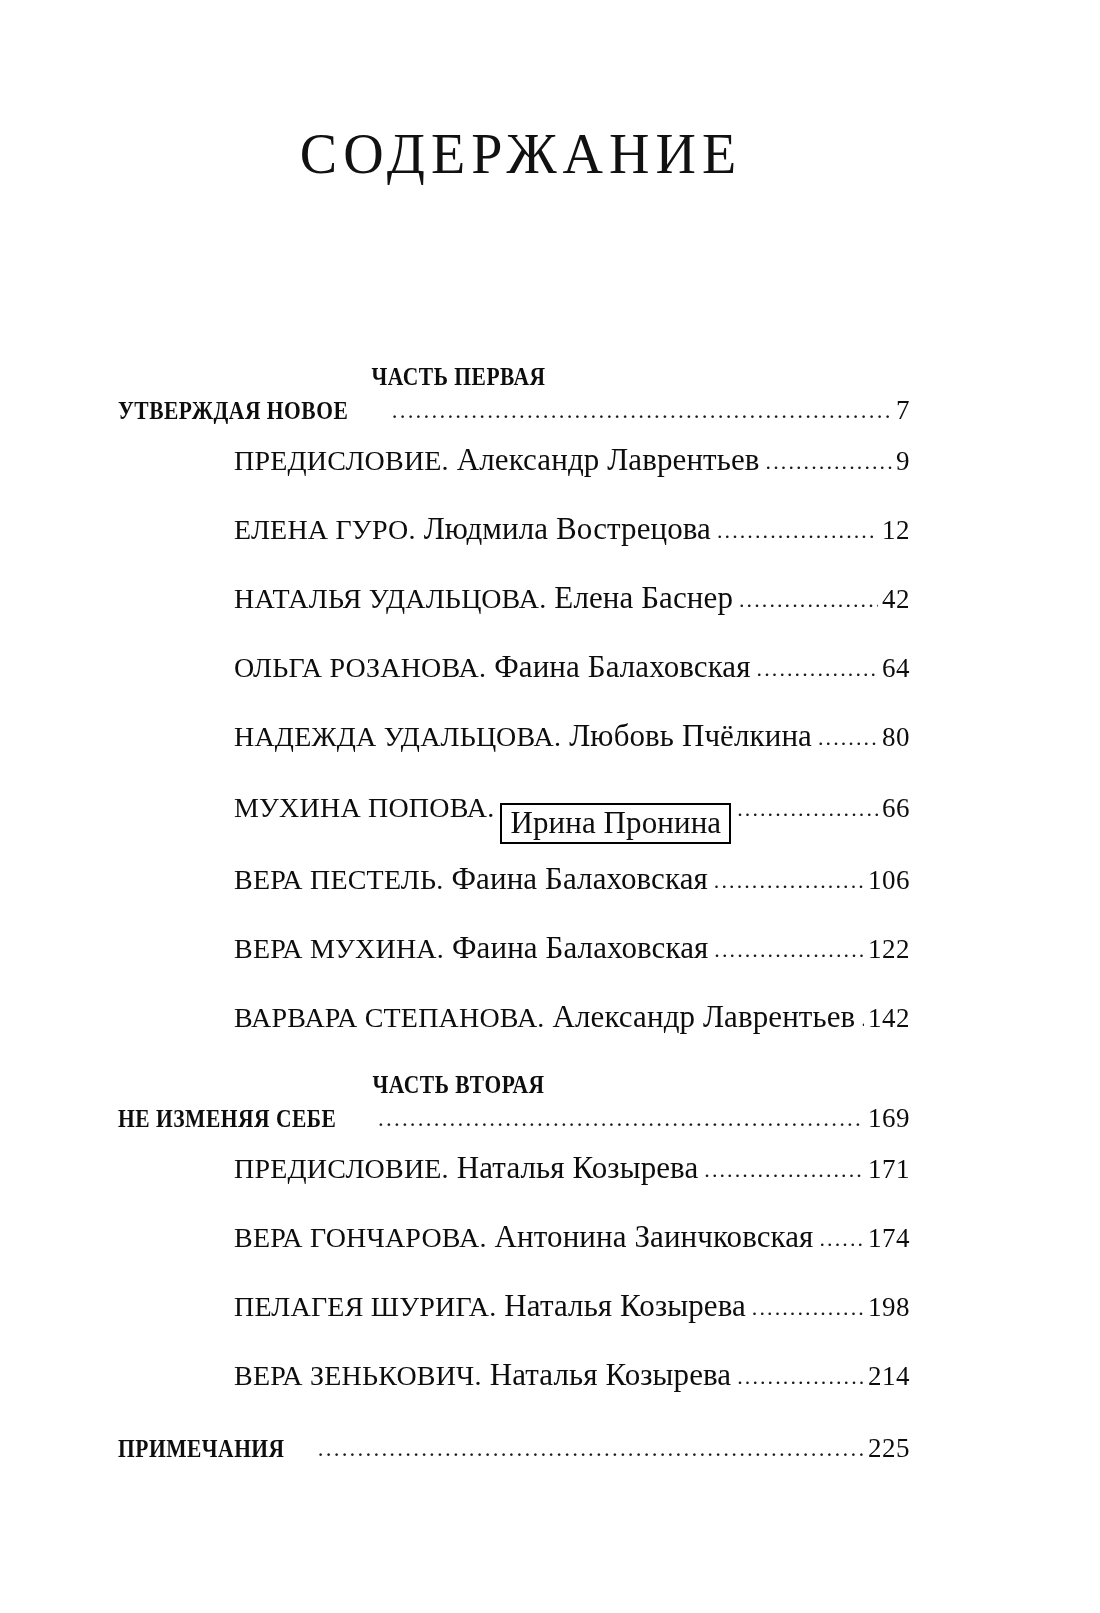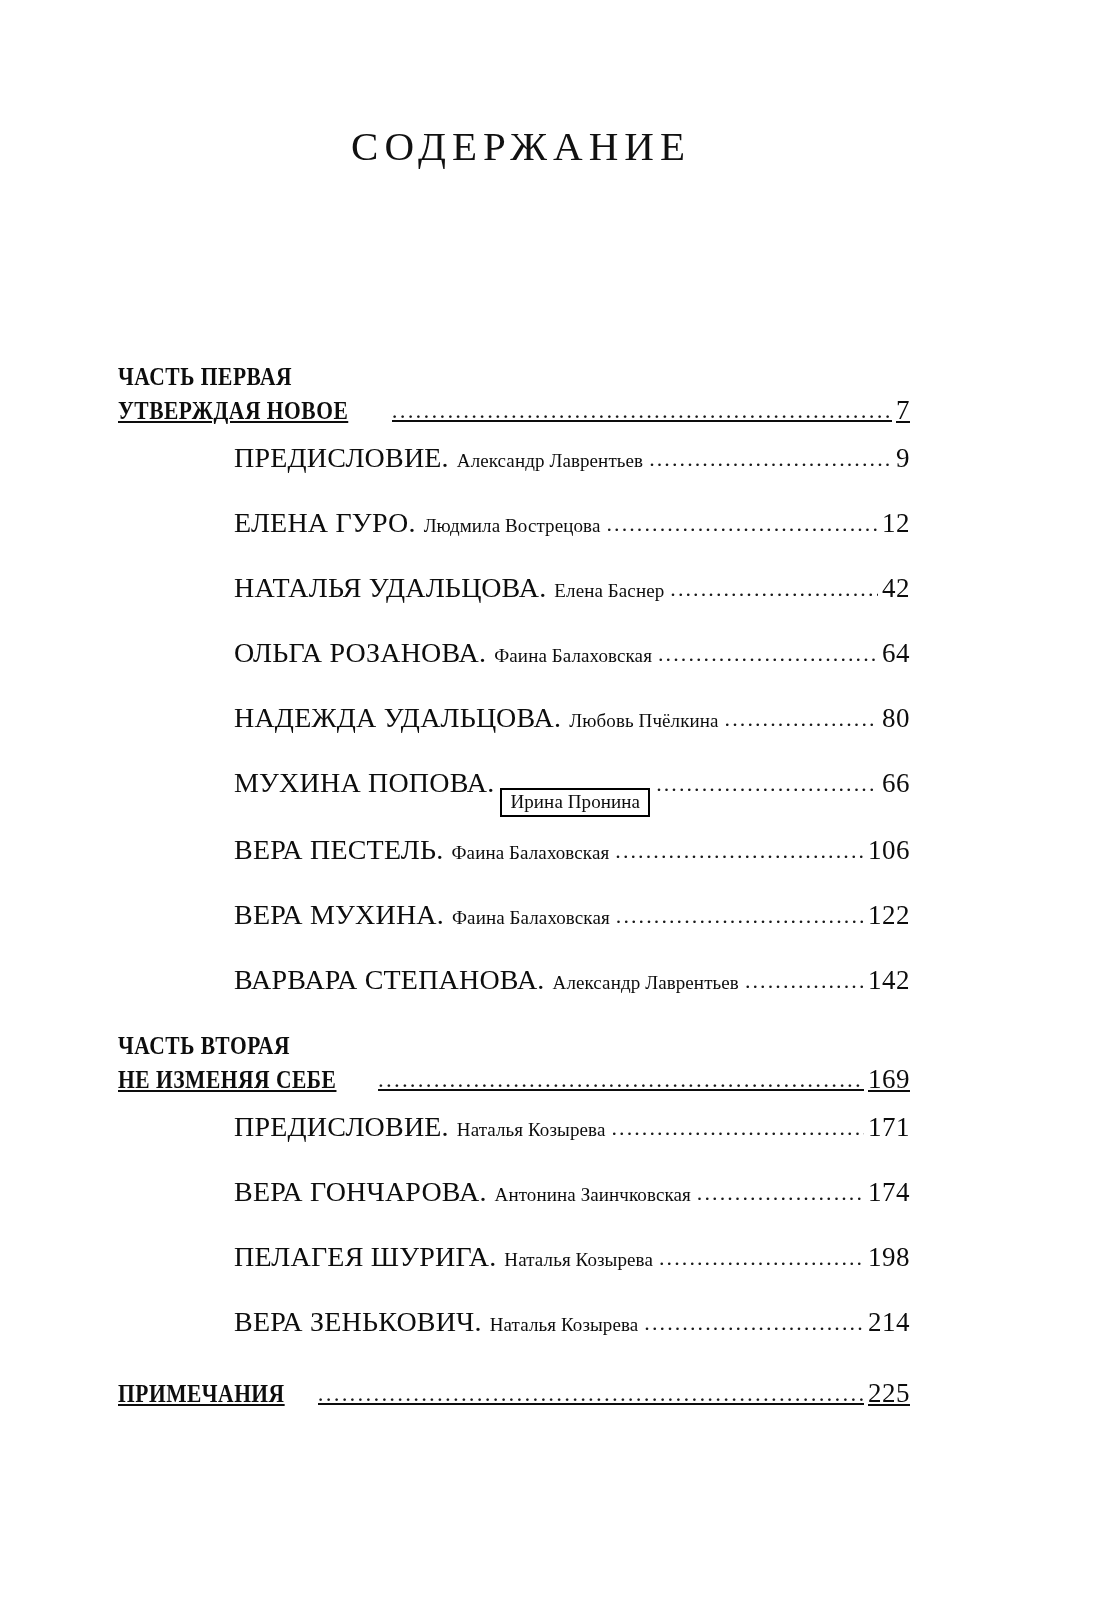--- a/index.html
+++ b/index.html
@@ -18,56 +18,55 @@
     box-sizing: border-box;
   }
 
   
   .toc-title {
     position: absolute;
     left: 0;
     right: 58px;
     top: 126px;
     text-align: center;
-    font-size: 41px;
+    font-size: 56px;
     letter-spacing: 6px;
     font-weight: 400;
     line-height: 1;
     color: #111111;
     white-space: nowrap;
   }
 
   
   .toc-body {
     position: absolute;
     left: 118px;
     top: 362px;
     width: 792px;
   }
 
   
-  .part-block { margin-bottom: 0; }
+  .part-block { margin-bottom: 0; text-align: center; }
   .part-label {
     font-family: "Liberation Serif", "DejaVu Serif", serif;
     font-weight: 700;
     font-size: 25px;
     letter-spacing: 0.6px;
     line-height: 1.22;
     transform: scaleX(0.86);
     transform-origin: left center;
     white-space: nowrap;
   }
   .part-row {
     display: flex;
     align-items: baseline;
     font-weight: 700;
     font-size: 25px;
     line-height: 1.32;
     white-space: nowrap;
-    text-decoration: underline;
   }
   .part-row .ttl {
     letter-spacing: 0.6px;
     transform: scaleX(0.86);
     transform-origin: left center;
     flex: 0 0 auto;
   }
 
   
   .leader {
@@ -101,21 +100,21 @@
     white-space: nowrap;
   }
   .entry:last-child { margin-bottom: 0; }
   .entry .subject {
     flex: 0 0 auto;
     font-size: 28px;
     letter-spacing: 0.2px;
   }
   .entry .author {
     flex: 0 0 auto;
-    font-size: 19px;
+    font-size: 31px;
     letter-spacing: 0.1px;
     margin-left: 8px;
   }
   .entry .author.boxed {
     border: 2px solid #000000;
     padding: 2px 8px 4px 8px;
     margin-left: 6px;
     line-height: 1;
     position: relative;
     top: 16px;

